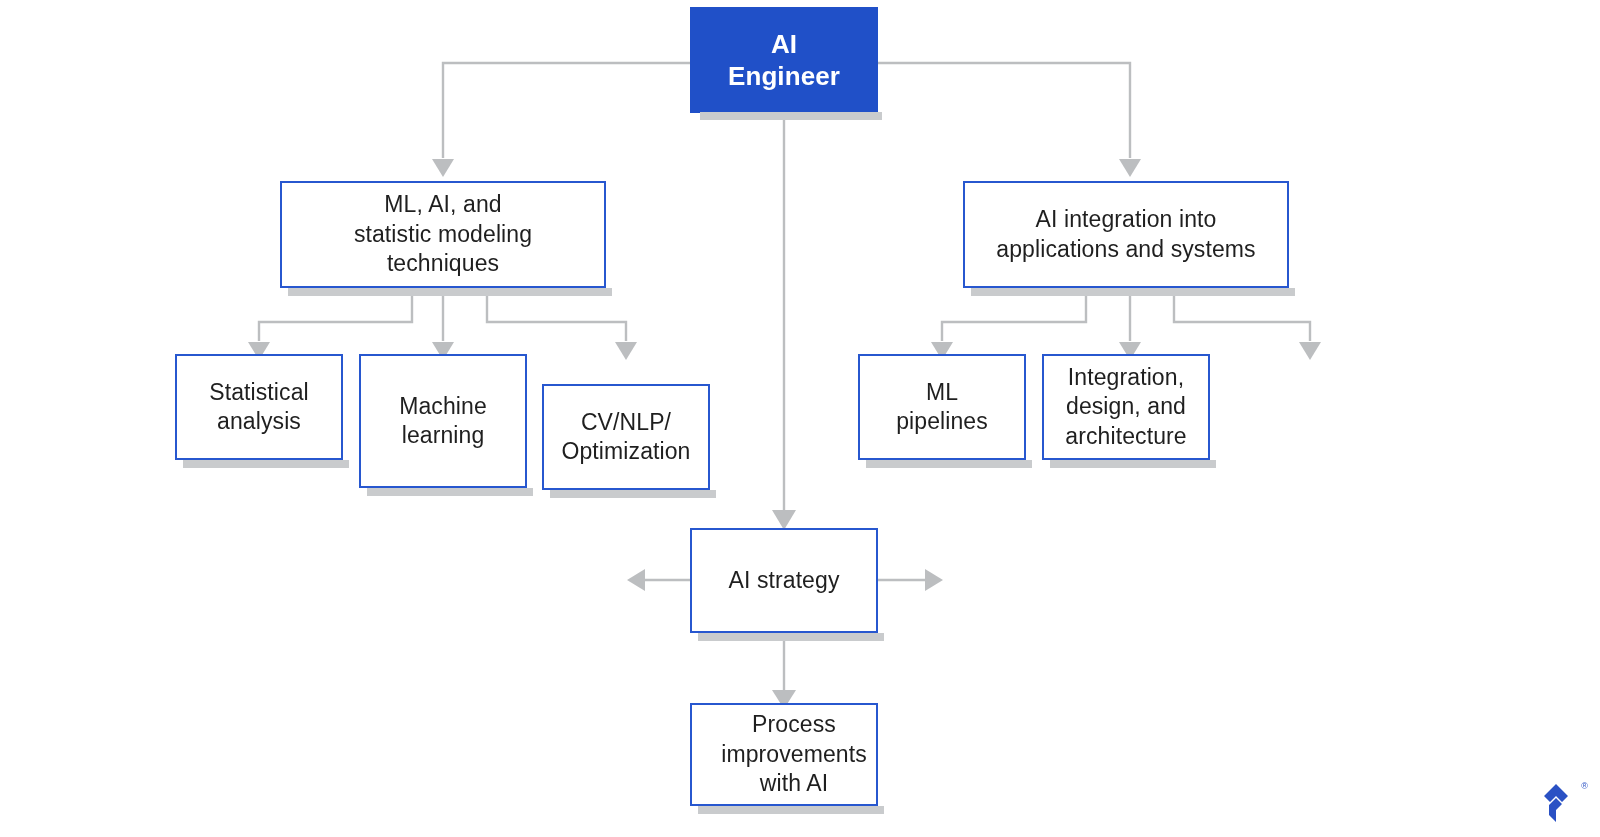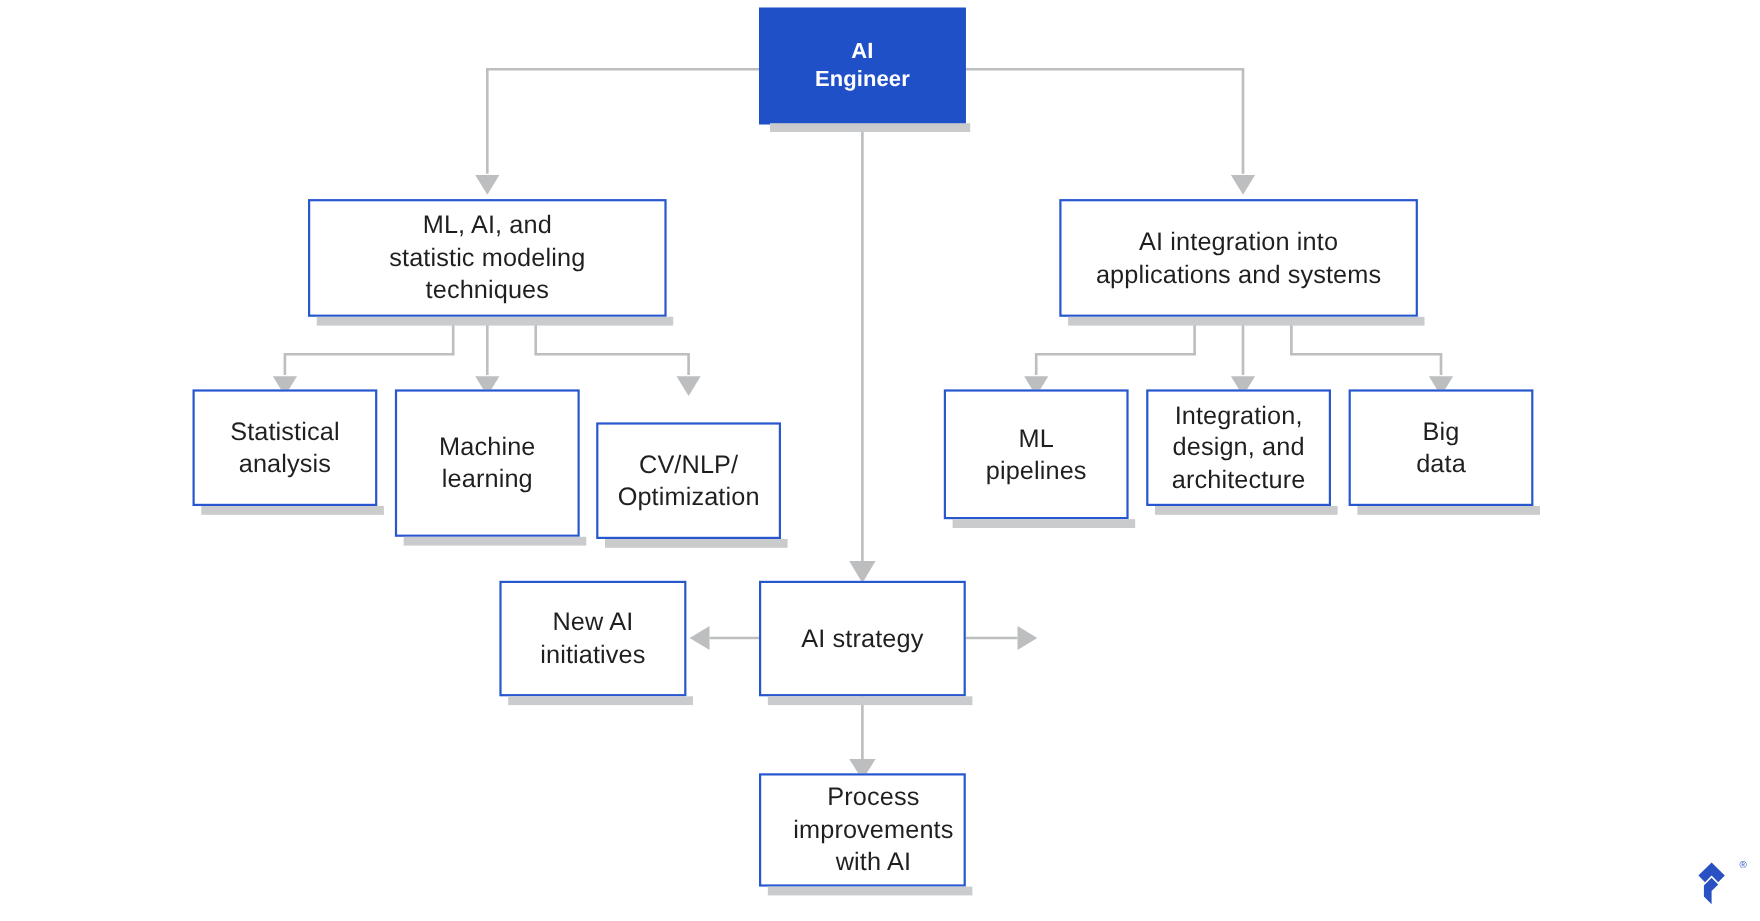--- a/index.html
+++ b/index.html
@@ -59,21 +59,21 @@
     bottom: -10px;
     height: 8px;
     background: #c9cbcd;
     z-index: -1;
   }
   .node.root {
     background: #2050c8;
     border-color: #2050c8;
     color: #ffffff;
     font-weight: bold;
-    font-size: 20px;
+    font-size: 26px;
     line-height: 1.25;
   }
   .node.root::after {
     left: 8px;
     right: -6px;
     bottom: -9px;
     height: 8px;
     background: #c9cbcd;
   }
   
@@ -175,44 +175,36 @@
   <div class="node" style="left:359px; top:354px; width:168px; height:134px;">
     <span class="label">Machine
 learning</span>
   </div>
 
   <div class="node" style="left:542px; top:341px; width:168px; height:106px;margin-top:43px;">
     <span class="label">CV/NLP/
 Optimization</span>
   </div>
 
-  <div class="node" style="left:858px; top:354px; width:168px; height:118px;">
+  <div class="node" style="left:858px; top:354px; width:168px; height:106px;">
     <span class="label">ML
 pipelines</span>
   </div>
 
   <div class="node" style="left:1042px; top:354px; width:168px; height:106px;">
     <span class="label">Integration,
 design, and
 architecture</span>
   </div>
 
-  <div class="node" style="left:1226px; top:354px; width:168px; height:106px;">
-    <span class="label">Big
-data</span>
-  </div>
 
   <div class="node" style="left:690px; top:528px; width:188px; height:105px;">
     <span class="label">AI strategy</span>
   </div>
 
-  <div class="node" style="left:454px; top:528px; width:170px; height:105px;">
-    <span class="label">New AI
-initiatives</span>
-  </div>
 
 
   <div class="node" style="left:690px; top:703px; width:188px; height:103px;padding-left:28px;">
     <span class="label">Process
 improvements
 with AI</span>
   </div>
 
   <div id="watermark">
     <svg viewBox="0 0 48 44" width="48" height="44" aria-hidden="true">

